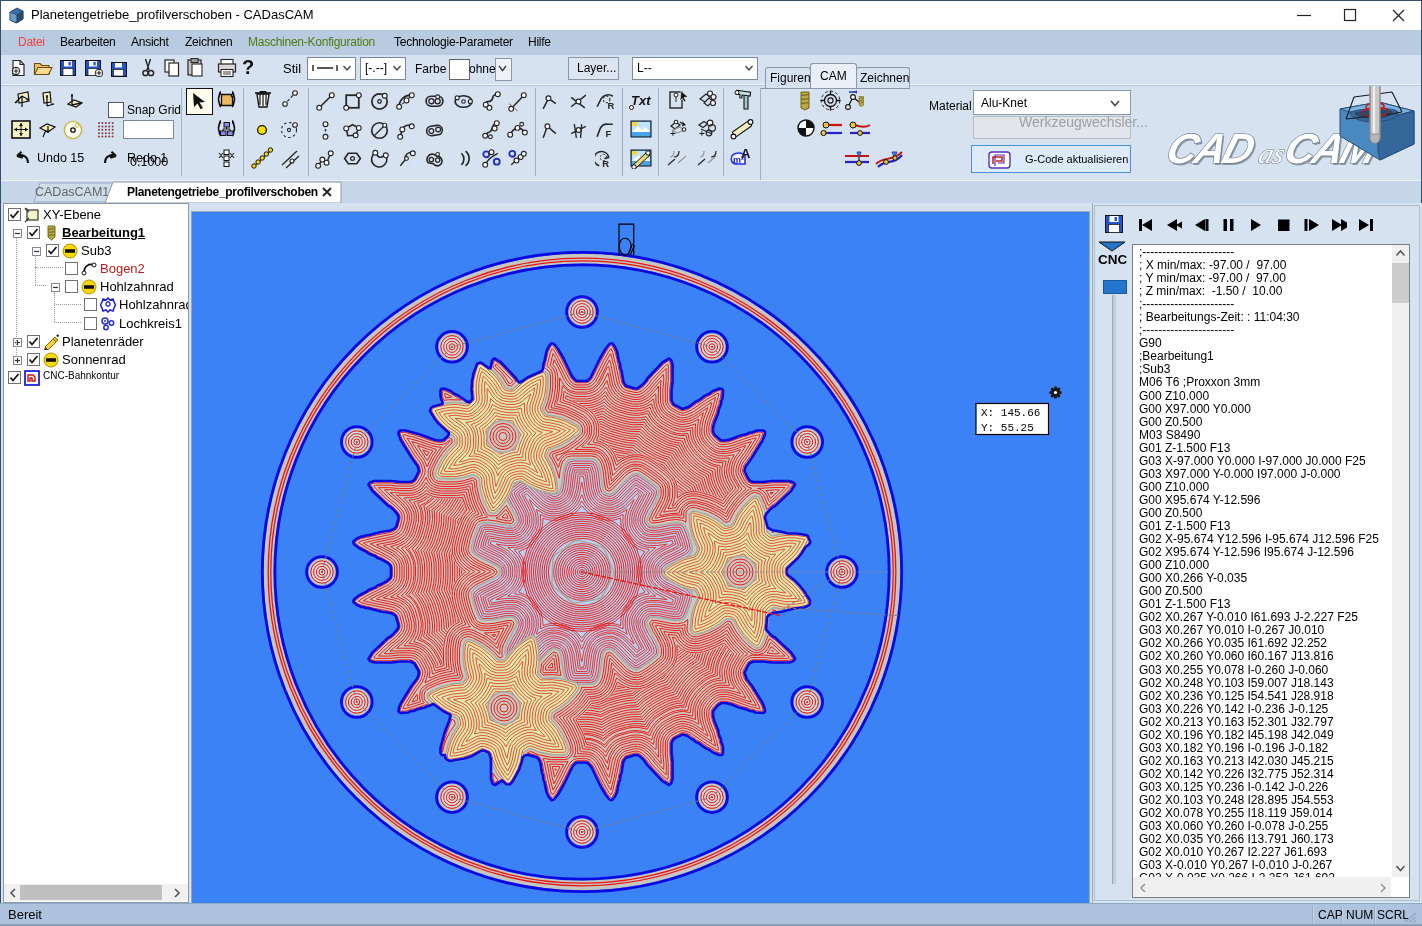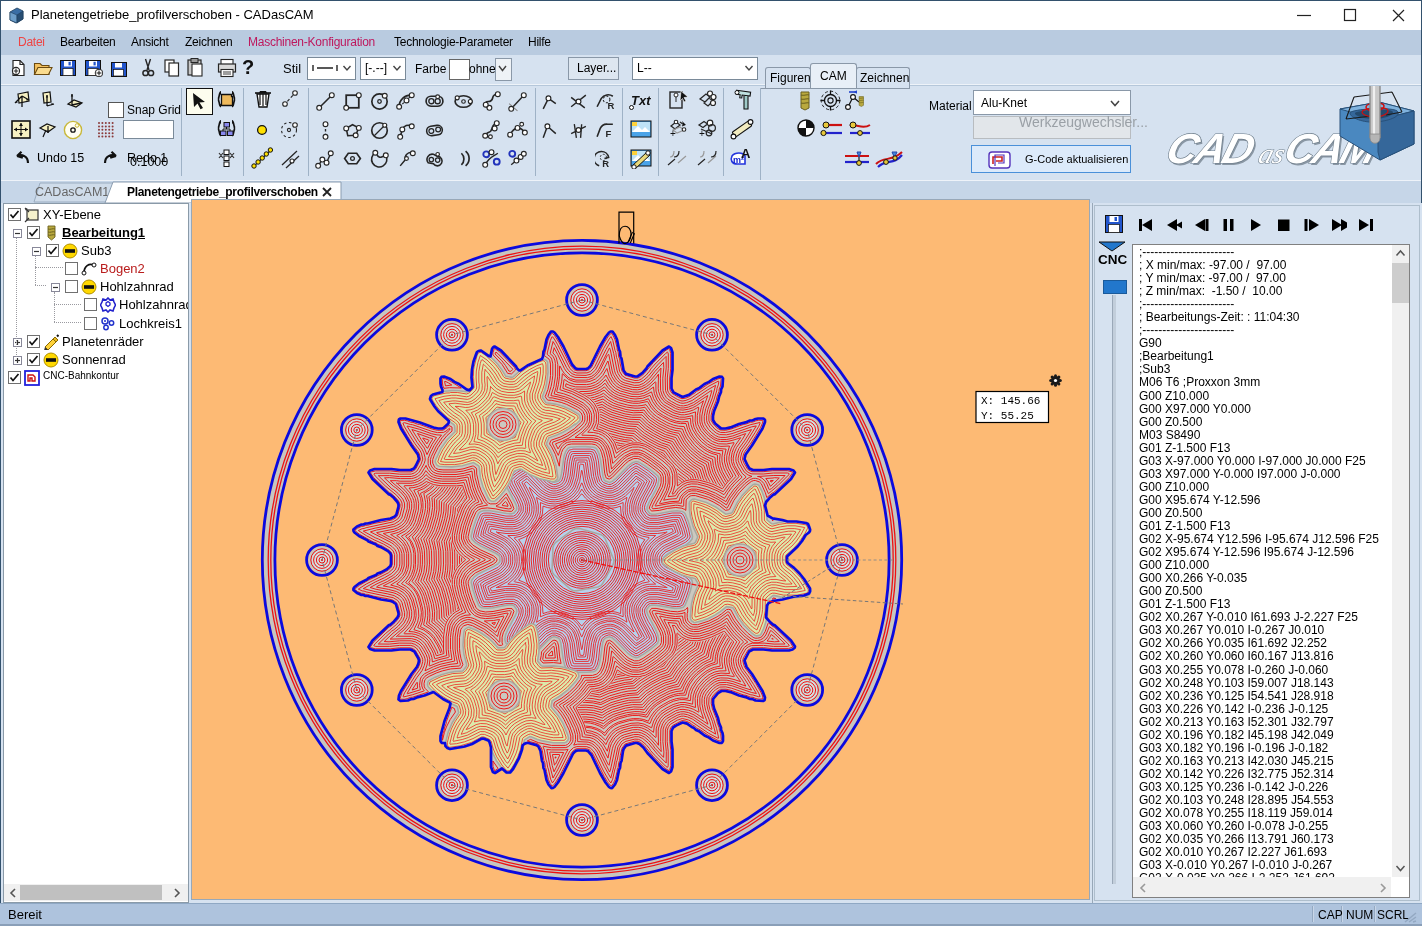--- a/index.html
+++ b/index.html
@@ -17,21 +17,21 @@
 <svg style="position:absolute;left:1290px;top:1px" width="130" height="28" viewBox="0 0 130 28">
     <path d="M7 14.5H21" stroke="#222" stroke-width="1.2"></path>
     <rect x="54.5" y="8.5" width="11" height="11" fill="none" stroke="#222" stroke-width="1.2"></rect>
     <path d="M103 9 L114 20 M114 9 L103 20" stroke="#222" stroke-width="1.2"></path>
   </svg>
 <div style="position:absolute;left:1px;top:30px;width:1420px;height:25px;background:#b9cbe0"></div>
 <div style="position:absolute;left:18px;top:35px;font-size:12px;color:#ef4444;font-weight:normal;white-space:nowrap;letter-spacing:-0.25px">Datei</div>
 <div style="position:absolute;left:60px;top:35px;font-size:12px;color:#000;font-weight:normal;white-space:nowrap;letter-spacing:-0.25px">Bearbeiten</div>
 <div style="position:absolute;left:131px;top:35px;font-size:12px;color:#000;font-weight:normal;white-space:nowrap;letter-spacing:-0.25px">Ansicht</div>
 <div style="position:absolute;left:185px;top:35px;font-size:12px;color:#000;font-weight:normal;white-space:nowrap;letter-spacing:-0.25px">Zeichnen</div>
-<div style="position:absolute;left:248px;top:35px;font-size:12px;color:#be185d;font-weight:normal;white-space:nowrap;letter-spacing:-0.25px">Maschinen-Konfiguration</div>
+<div style="position:absolute;left:248px;top:35px;font-size:12px;color:#4d7c0f;font-weight:normal;white-space:nowrap;letter-spacing:-0.25px">Maschinen-Konfiguration</div>
 <div style="position:absolute;left:394px;top:35px;font-size:12px;color:#000;font-weight:normal;white-space:nowrap;letter-spacing:-0.25px">Technologie-Parameter</div>
 <div style="position:absolute;left:528px;top:35px;font-size:12px;color:#000;font-weight:normal;white-space:nowrap;letter-spacing:-0.25px">Hilfe</div>
 <div style="position:absolute;left:1px;top:55px;width:1420px;height:125px;background:#d6e2f0"></div>
 <div style="position:absolute;left:1px;top:84px;width:1420px;height:1px;background:#eef3f9"></div>
 <div style="position:absolute;left:1px;top:85px;width:1420px;height:1px;background:#b5c7da"></div>
 <svg style="position:absolute;left:10px;top:59px" width="18" height="18" viewBox="0 0 18 18">
     <path d="M3 1.5 H10 L14 5.5 V16.5 H3 Z" fill="#fff" stroke="#262626" stroke-width="1.2"></path>
     <path d="M10 1.5 V5.5 H14" fill="none" stroke="#262626" stroke-width="1.2"></path>
     <circle cx="6" cy="12" r="3.6" fill="#fff" stroke="#262626" stroke-width="1.1"></circle>
     <path d="M6 9.6 V14.4 M3.6 12 H8.4" stroke="#262626" stroke-width="1.1"></path>
@@ -575,21 +575,21 @@
 <div style="position:absolute;left:35px;top:185px;font-size:12.5px;color:#666;font-weight:normal;white-space:nowrap;">CADasCAM1</div>
 <svg style="position:absolute;left:104px;top:181px" width="238" height="22" viewBox="0 0 238 22">
     <path d="M1 22 L9 1 L237 1 L237 22Z" fill="#fff" stroke="#8a9cb0" stroke-width="1"></path>
   </svg>
 <div style="position:absolute;left:127px;top:185px;font-size:12px;color:#000;font-weight:bold;white-space:nowrap;letter-spacing:-0.3px">Planetengetriebe_profilverschoben</div>
 <svg style="position:absolute;left:321px;top:186px" width="13" height="13" viewBox="0 0 13 13">
     <path d="M2 2 L10 10 M10 2 L2 10" stroke="#222" stroke-width="1.8"></path>
   </svg>
 <div style="position:absolute;left:1px;top:203px;width:1421px;height:700px;background:#d6e2f0"></div>
 <div style="position:absolute;left:3px;top:203px;width:186px;height:700px;background:#fff;border:1px solid #8a9aa8;box-sizing:border-box"></div>
-<div style="position:absolute;left:191px;top:199px;width:899px;height:701px;background:#fdba74;border:1px solid #98a8b8;box-sizing:border-box;overflow:hidden"><svg width="899" height="702" viewBox="0 0 899 702">
+<div style="position:absolute;left:191px;top:211px;width:899px;height:701px;background:#3b82f6;border:1px solid #98a8b8;box-sizing:border-box;overflow:hidden"><svg width="899" height="702" viewBox="0 0 899 702">
       <defs>
 <pattern id="hgA" width="4" height="2" patternUnits="userSpaceOnUse">
           <rect width="4" height="2" fill="#e2ded2"></rect>
           <rect y="0.4" width="4" height="1.2" fill="#bcbcb4"></rect>
         </pattern>
 <pattern id="hgS" width="4" height="2" patternUnits="userSpaceOnUse">
           <rect width="4" height="2" fill="#dde9f6"></rect>
           <rect y="0.4" width="4" height="1.2" fill="#9fc0e4"></rect>
         </pattern>
 <pattern id="hgP" width="4" height="2" patternUnits="userSpaceOnUse">

